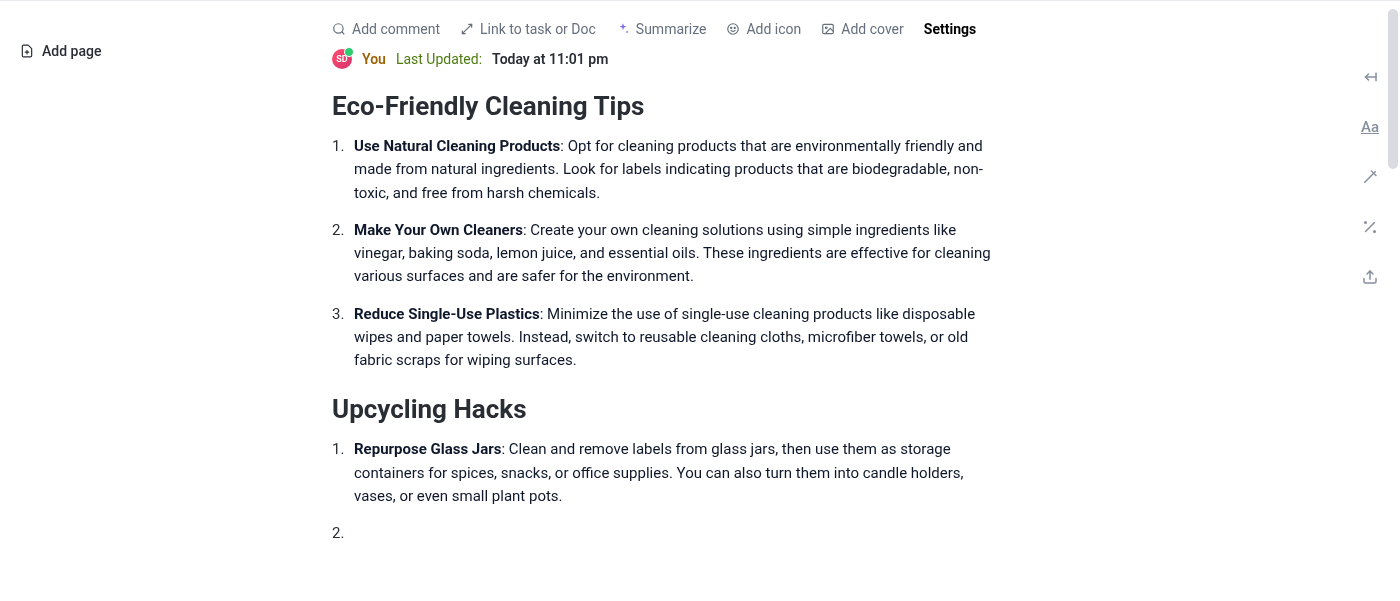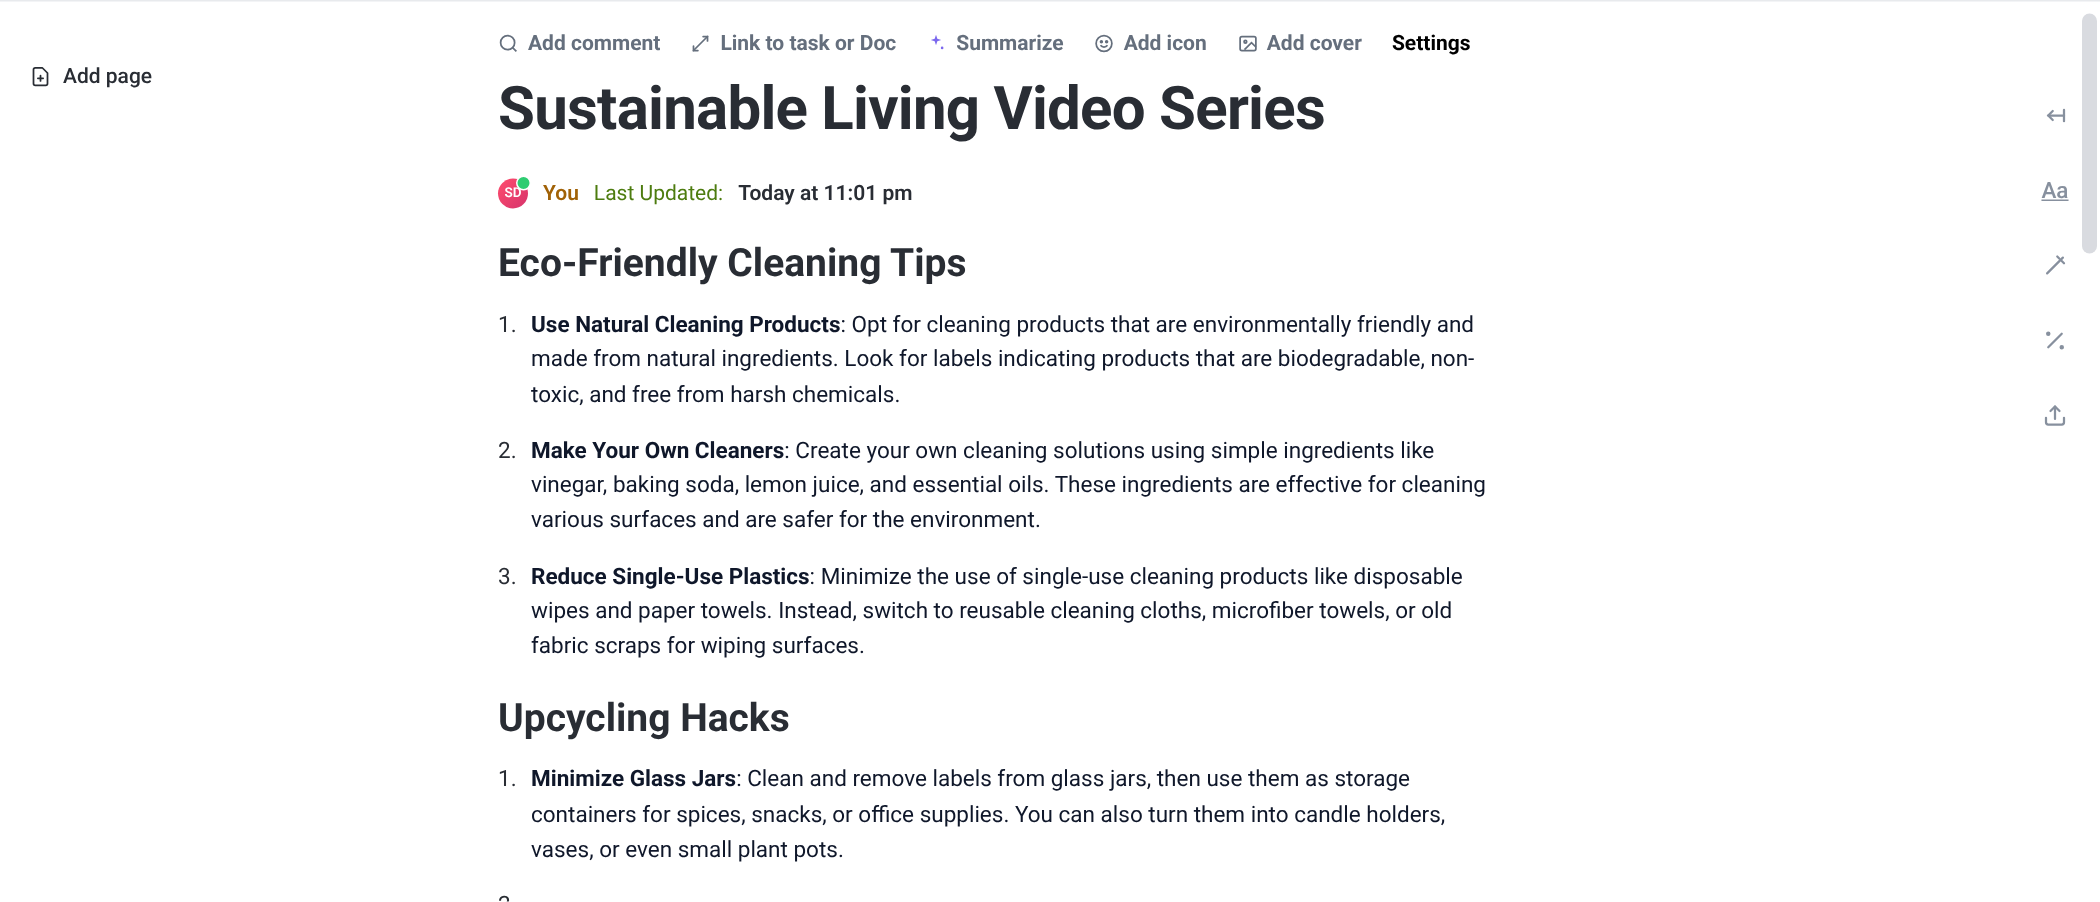--- a/index.html
+++ b/index.html
@@ -50,21 +50,20 @@
     gap: 20px;
     margin-bottom: 12px;
     font-size: 14px;
     color: #656f7d;
   }
   .toolbar-item {
     display: flex;
     align-items: center;
     gap: 6px;
     cursor: pointer;
-    font-weight: bold;
   }
   .toolbar-item .ic {
     width: 14px;
     height: 14px;
     display: inline-flex;
     align-items: center;
     justify-content: center;
     color: #656f7d;
   }
   .toolbar-item.summarize .ic { color: #7b68ee; }
@@ -255,21 +254,20 @@
             <path d="M21 16l-5-5-8 8"></path>
           </svg>
       </span>
       <span>Add cover</span>
     </div>
     <div class="toolbar-item settings">
       <span>Settings</span>
     </div>
   </div>
 
-  <h1 class="page-title">Sustainable Living Video Series</h1>
 
   <div class="meta-row">
     <div class="avatar">SD</div>
     <span class="meta-you">You</span>
     <span class="meta-label">Last Updated:</span>
     <span class="meta-value">Today at 11:01 pm</span>
   </div>
 
   <h2 class="section-heading">Eco-Friendly Cleaning Tips</h2>
   <ol class="list">
@@ -280,21 +278,21 @@
       <span class="item-title">Make Your Own Cleaners</span><span>: Create your own cleaning solutions using simple ingredients like vinegar, baking soda, lemon juice, and essential oils. These ingredients are effective for cleaning various surfaces and are safer for the environment.</span>
     </li>
     <li>
       <span class="item-title">Reduce Single-Use Plastics</span><span>: Minimize the use of single-use cleaning products like disposable wipes and paper towels. Instead, switch to reusable cleaning cloths, microfiber towels, or old fabric scraps for wiping surfaces.</span>
     </li>
   </ol>
 
   <h2 class="section-heading">Upcycling Hacks</h2>
   <ol class="list">
     <li>
-      <span class="item-title">Minimize Glass Jars</span><span>: Clean and remove labels from glass jars, then use them as storage containers for spices, snacks, or office supplies. You can also turn them into candle holders, vases, or even small plant pots.</span>
+      <span class="item-title">Repurpose Glass Jars</span><span>: Clean and remove labels from glass jars, then use them as storage containers for spices, snacks, or office supplies. You can also turn them into candle holders, vases, or even small plant pots.</span>
     </li>
     <li>
       
     </li>
   </ol>
 
 </div>
 
 <div class="right-rail">
   <div class="rail-btn">

